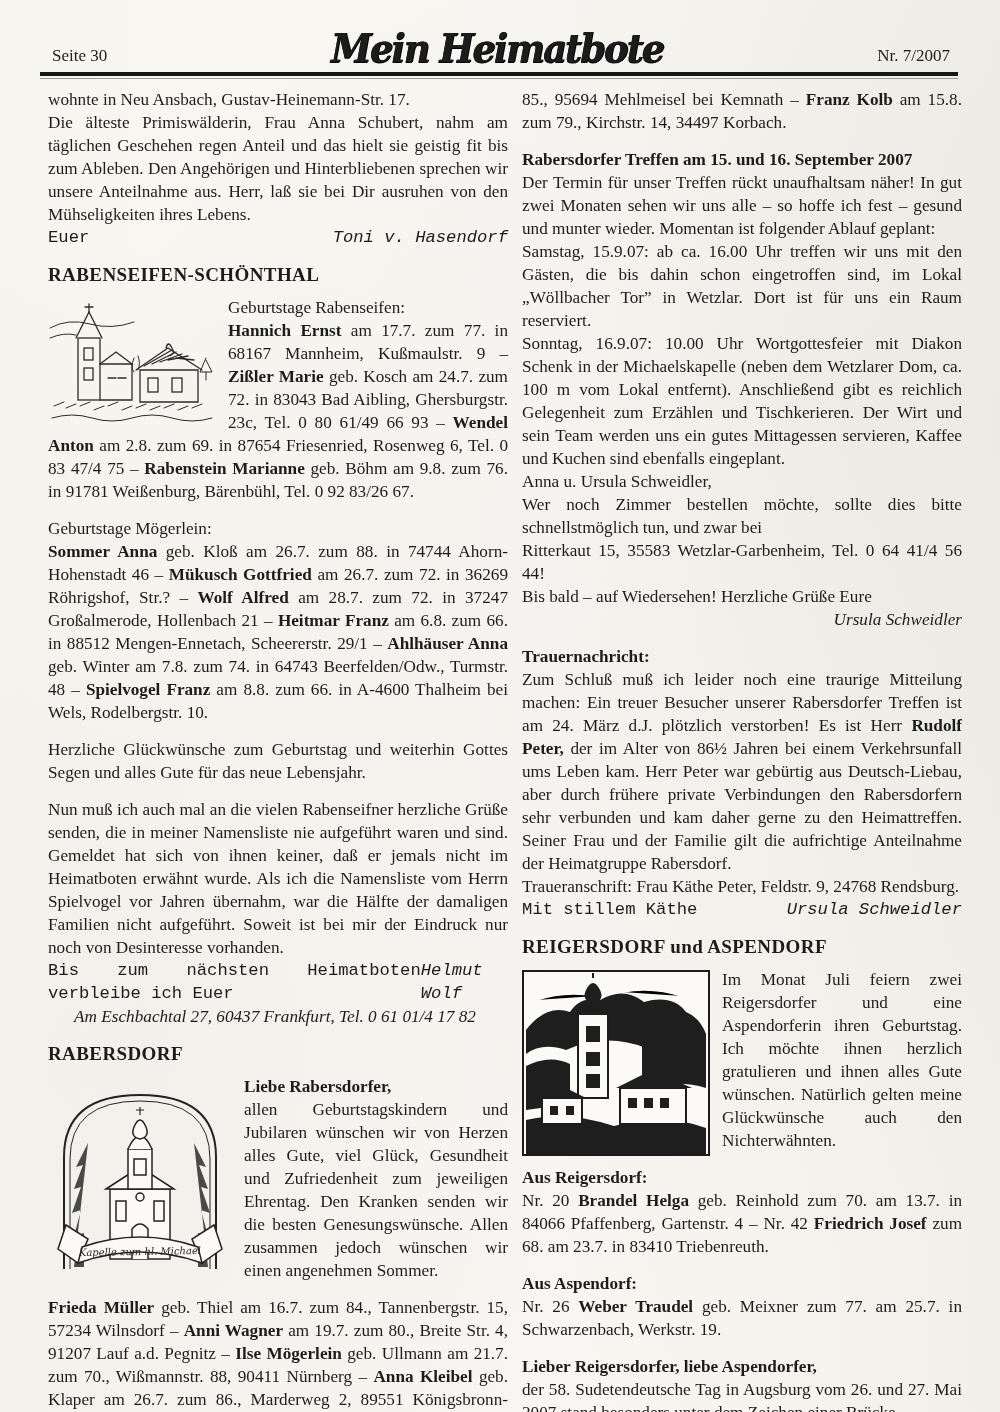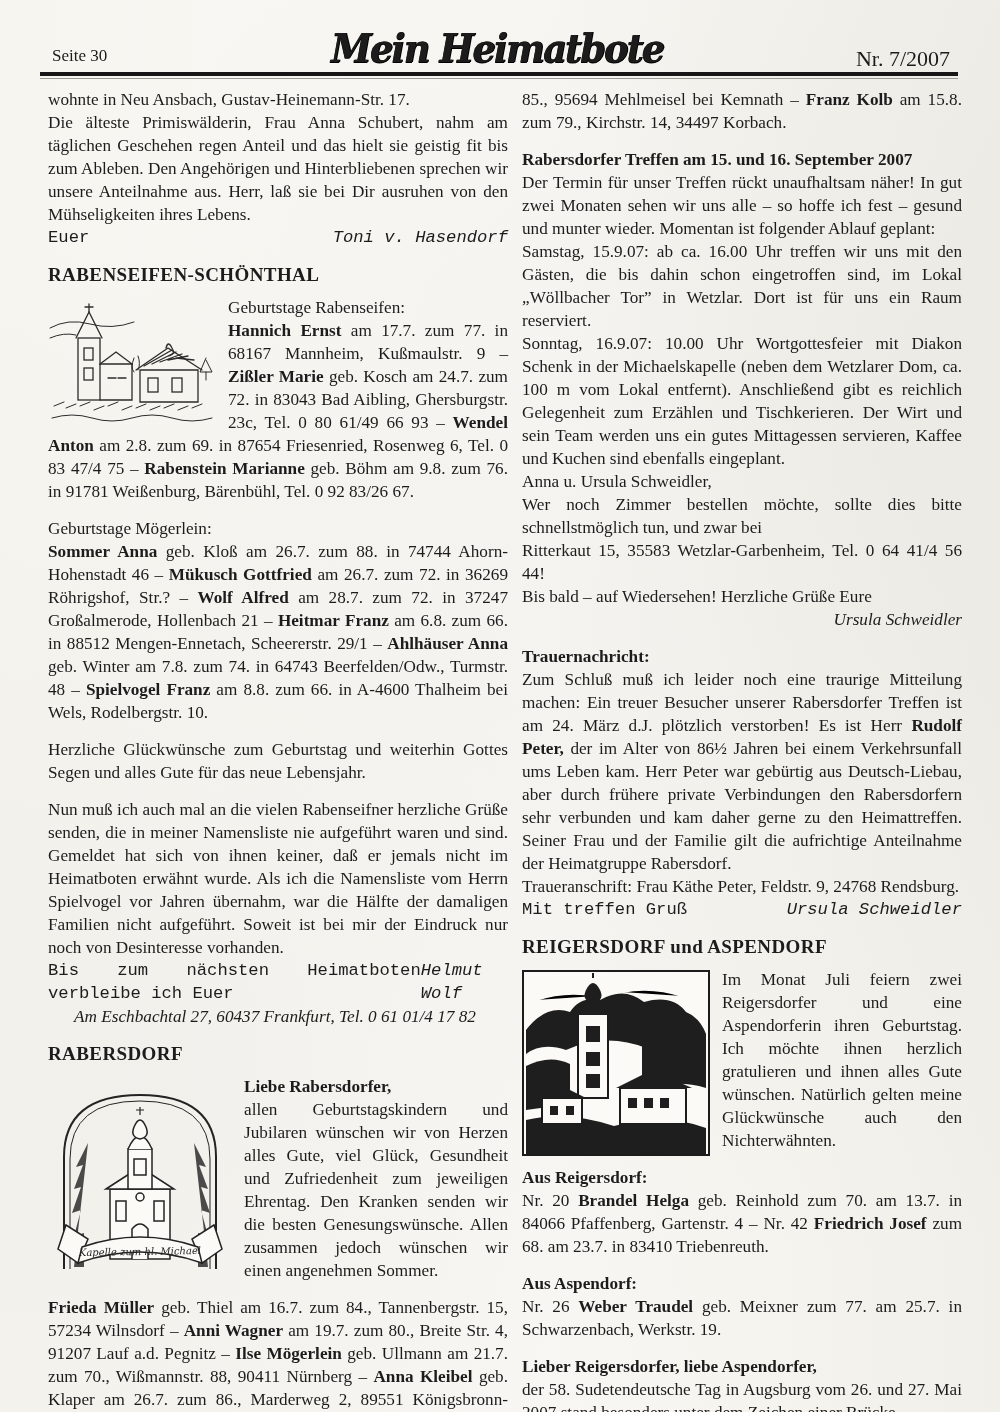--- a/index.html
+++ b/index.html
@@ -9,21 +9,21 @@
     color:#1c1c1c;
     background:
       radial-gradient(ellipse at 85% 30%, rgba(190,190,185,.12), transparent 60%),
       radial-gradient(ellipse at 15% 75%, rgba(190,190,185,.10), transparent 55%),
       linear-gradient(90deg,#f7f5f0 0%,#faf8f4 55%,#f1efe9 100%);
   }
   .page{position:relative;width:994px;height:1412px;}
   
   .header{position:relative;height:78px;padding:0 40px 0 48px;}
   .page-label{position:absolute;left:52px;top:46px;font-size:17px;}
-  .issue-label{position:absolute;right:44px;top:46px;font-size:22px;}
+  .issue-label{position:absolute;right:44px;top:46px;font-size:17px;}
   .masthead{
     position:absolute;left:0;right:0;top:26px;text-align:center;
     font-family:"DejaVu Serif",serif;font-size:37px;font-weight:bold;font-style:italic;
     letter-spacing:-2px;
     text-shadow:1px 0 0 #000, 0 1px 0 #000;
     transform:scaleY(1.05);
   }
   .head-rule{position:absolute;left:40px;right:36px;top:72px;height:4px;background:#161616;}
   .head-rule-echo{position:absolute;left:40px;right:36px;top:78px;height:1px;background:#9a9a97;}
 
@@ -173,21 +173,21 @@
       <p>Anna u. Ursula Schweidler,</p>
       <p>Wer noch Zimmer bestellen möchte, sollte dies bitte schnellstmöglich tun, und zwar bei</p>
       <p>Ritterkaut 15, 35583 Wetzlar-Garbenheim, Tel. 0 64 41/4 56 44!</p>
       <p>Bis bald – auf Wiedersehen! Herzliche Grüße Eure</p>
       <div class="line-right">Ursula Schweidler</div>
 
       <p class="subhead gap">Trauernachricht:</p>
       <p><span>Zum Schluß muß ich leider noch eine traurige Mitteilung machen: Ein treuer Besucher unserer Rabersdorfer Treffen ist am 24. März d.J. plötzlich verstorben! Es ist Herr </span><b>Rudolf Peter,</b><span> der im Alter von 86½ Jahren bei einem Verkehrsunfall ums Leben kam. Herr Peter war gebürtig aus Deutsch-Liebau, aber durch frühere private Verbindungen den Rabersdorfern sehr verbunden und kam daher gerne zu den Heimattreffen. Seiner Frau und der Familie gilt die aufrichtige Anteilnahme der Heimatgruppe Rabersdorf.</span></p>
       <p>Traueranschrift: Frau Käthe Peter, Feldstr. 9, 24768 Rendsburg.</p>
       <div class="sigrow">
-        <span>Mit treffen Gruß</span>
+        <span>Mit stillem Käthe</span>
         <span class="sig-name">Ursula Schweidler</span>
       </div>
 
       <div class="bighead">REIGERSDORF und ASPENDORF</div>
 
       <div class="illu">
         <svg width="188" height="186" viewBox="0 0 188 186">
           <rect x="1" y="1" width="186" height="184" fill="#fbfaf6" stroke="#1c1c1c" stroke-width="2"></rect>
           <g fill="#1e1e1e">
             <path d="M4,60 q20,-26 44,-18 q10,-16 30,-12 q24,-14 44,2 q28,-8 42,10 q14,6 20,22 l0,20 q-30,-14 -60,-6 q-40,-16 -80,2 q-24,-8 -40,4 z"></path>

